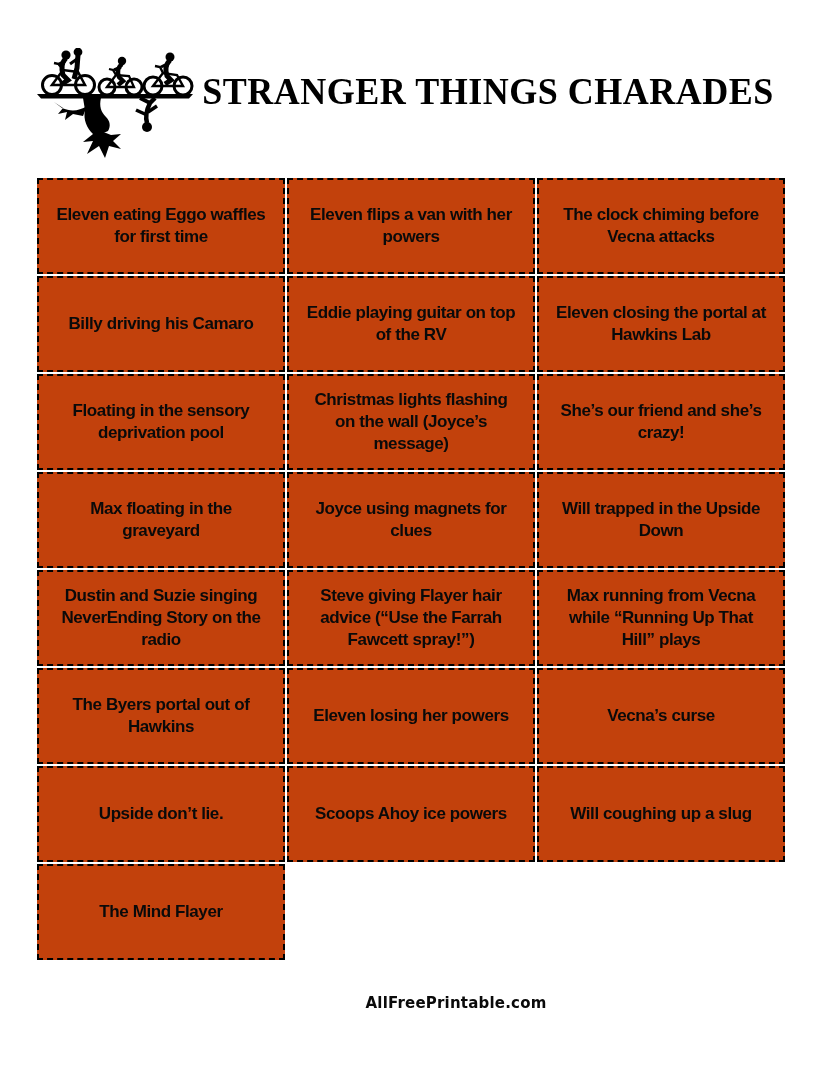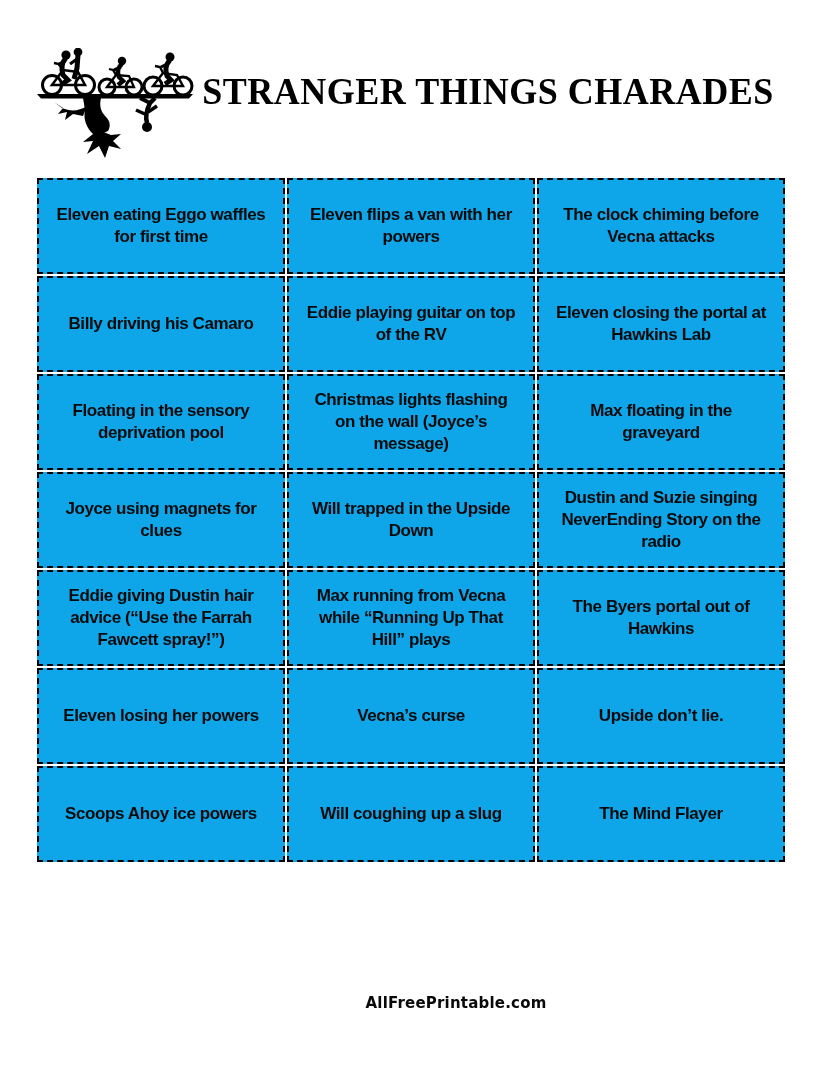--- a/index.html
+++ b/index.html
@@ -61,21 +61,21 @@
     display: flex;
     align-items: center;
     justify-content: center;
     text-align: center;
     padding: 6px 14px;
     font-weight: bold;
     font-size: 17px;
     line-height: 1.3;
     letter-spacing: -0.4px;
     color: #0a0a0a;
-    background: #0ea5e9;
+    background: #c2410c;
   }
   .footer {
     position: absolute;
     top: 994px;
     left: 0;
     width: 100%;
     text-align: center;
     font-family: "DejaVu Sans", sans-serif;
     font-weight: bold;
     font-size: 15px;
@@ -169,33 +169,36 @@
       <div class="cell">
         <span>Eleven closing the portal at Hawkins Lab</span>
       </div>
       <div class="cell">
         <span>Floating in the sensory deprivation pool</span>
       </div>
       <div class="cell">
         <span>Christmas lights flashing on the wall (Joyce’s message)</span>
       </div>
       <div class="cell">
+        <span>She’s our friend and she’s crazy!</span>
+      </div>
+      <div class="cell">
         <span>Max floating in the graveyard</span>
       </div>
       <div class="cell">
         <span>Joyce using magnets for clues</span>
       </div>
       <div class="cell">
         <span>Will trapped in the Upside Down</span>
       </div>
       <div class="cell">
         <span>Dustin and Suzie singing NeverEnding Story on the radio</span>
       </div>
       <div class="cell">
-        <span>Eddie giving Dustin hair advice (“Use the Farrah Fawcett spray!”)</span>
+        <span>Steve giving Flayer hair advice (“Use the Farrah Fawcett spray!”)</span>
       </div>
       <div class="cell">
         <span>Max running from Vecna while “Running Up That Hill” plays</span>
       </div>
       <div class="cell">
         <span>The Byers portal out of Hawkins</span>
       </div>
       <div class="cell">
         <span>Eleven losing her powers</span>
       </div>

